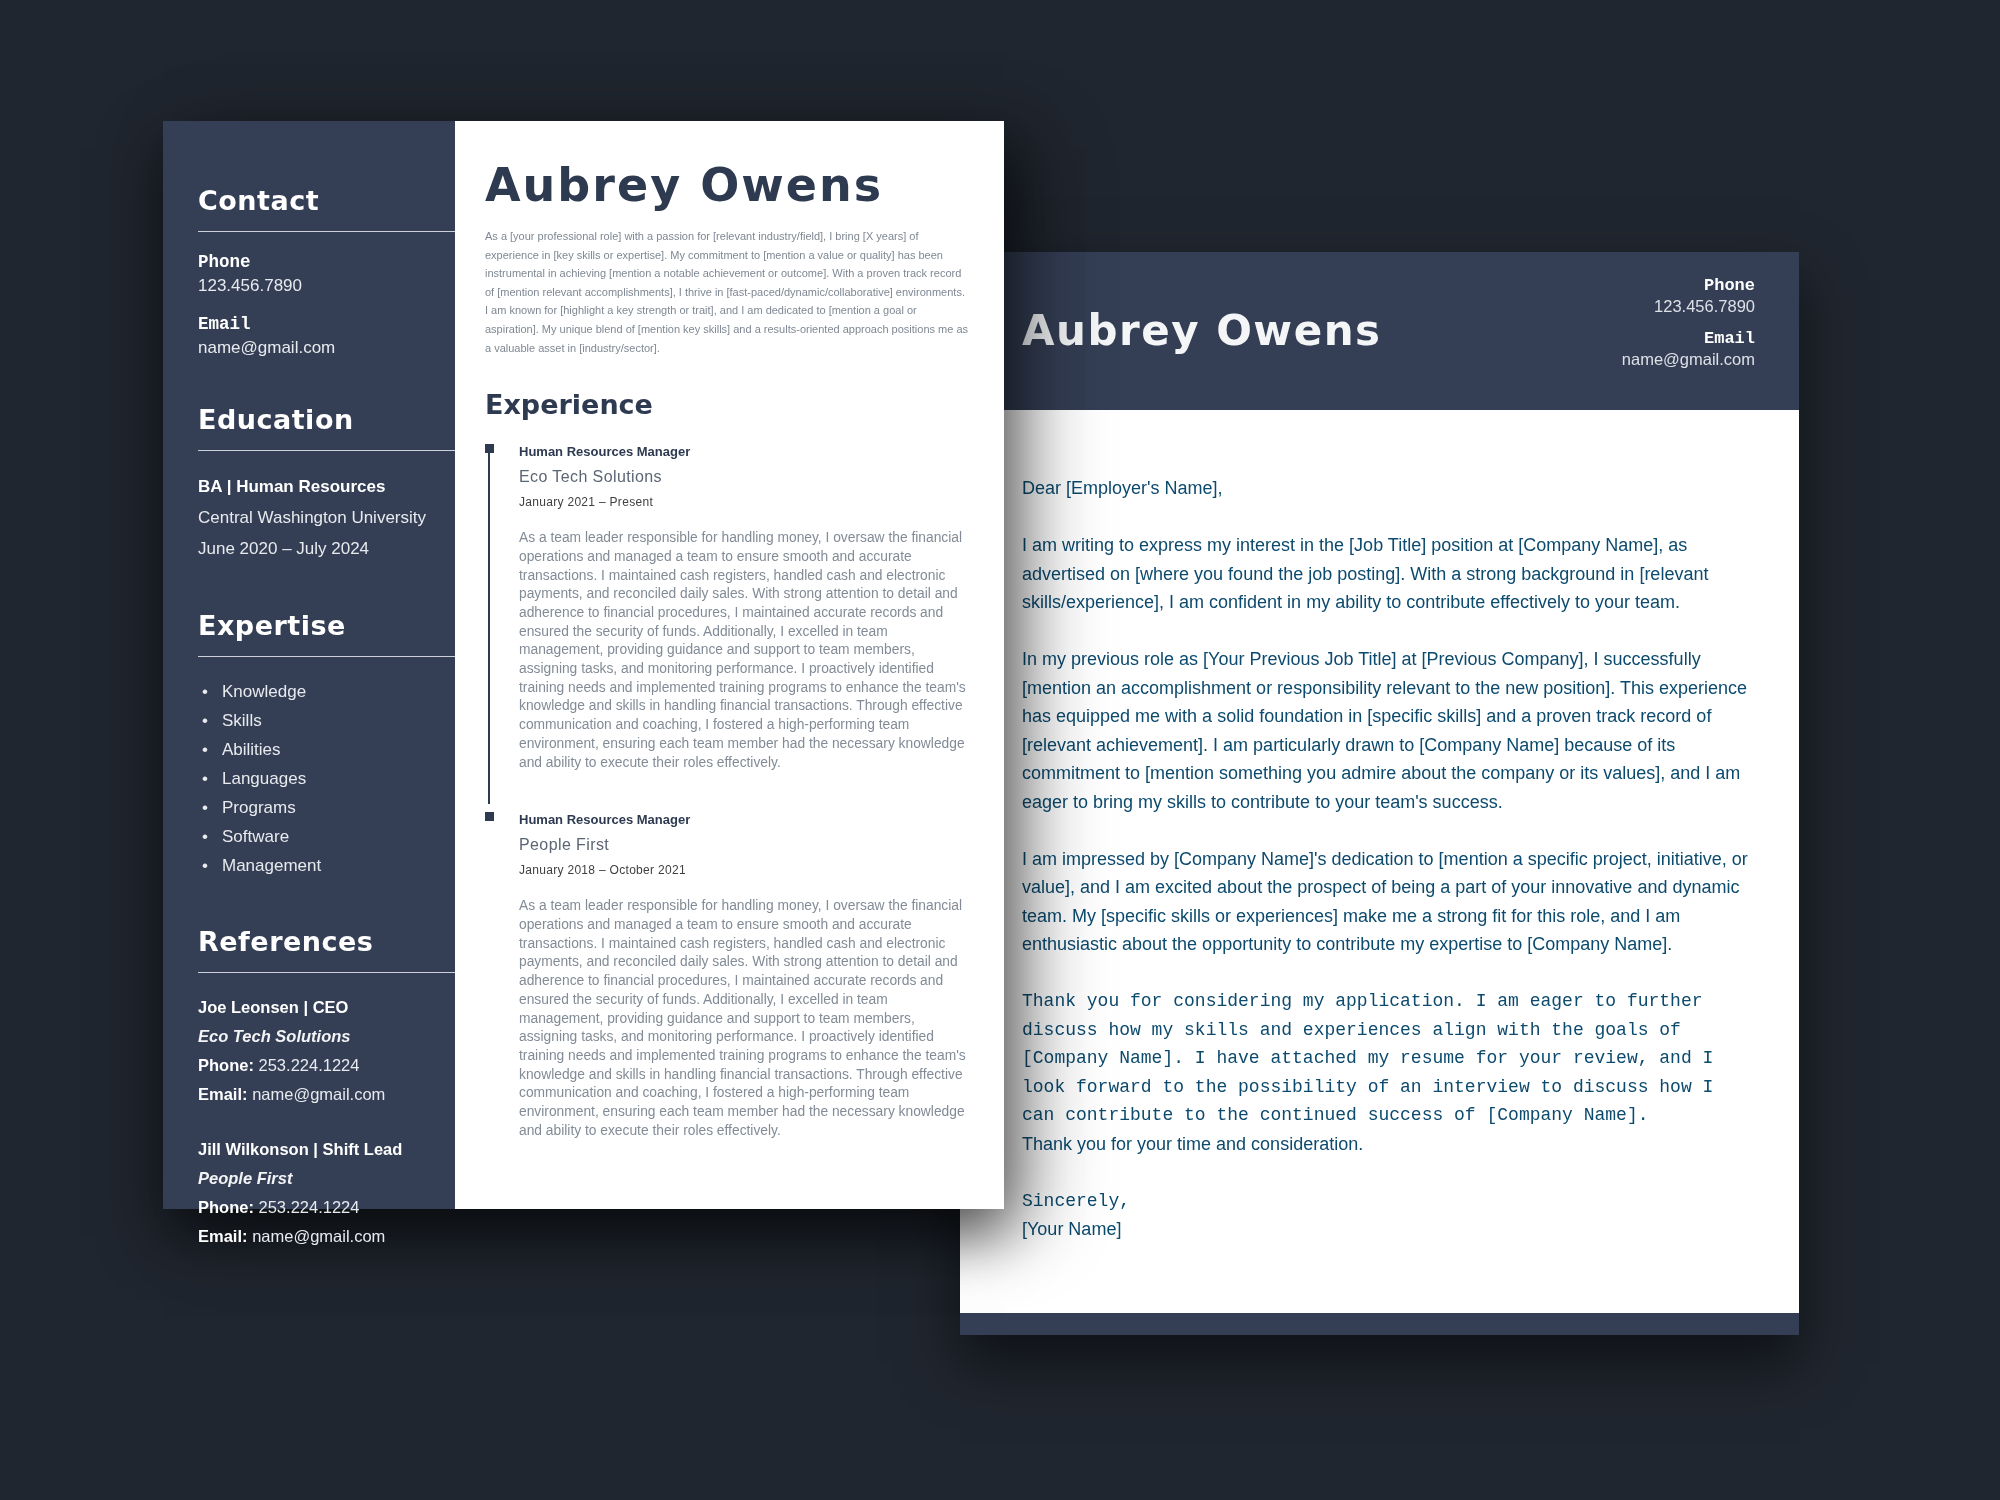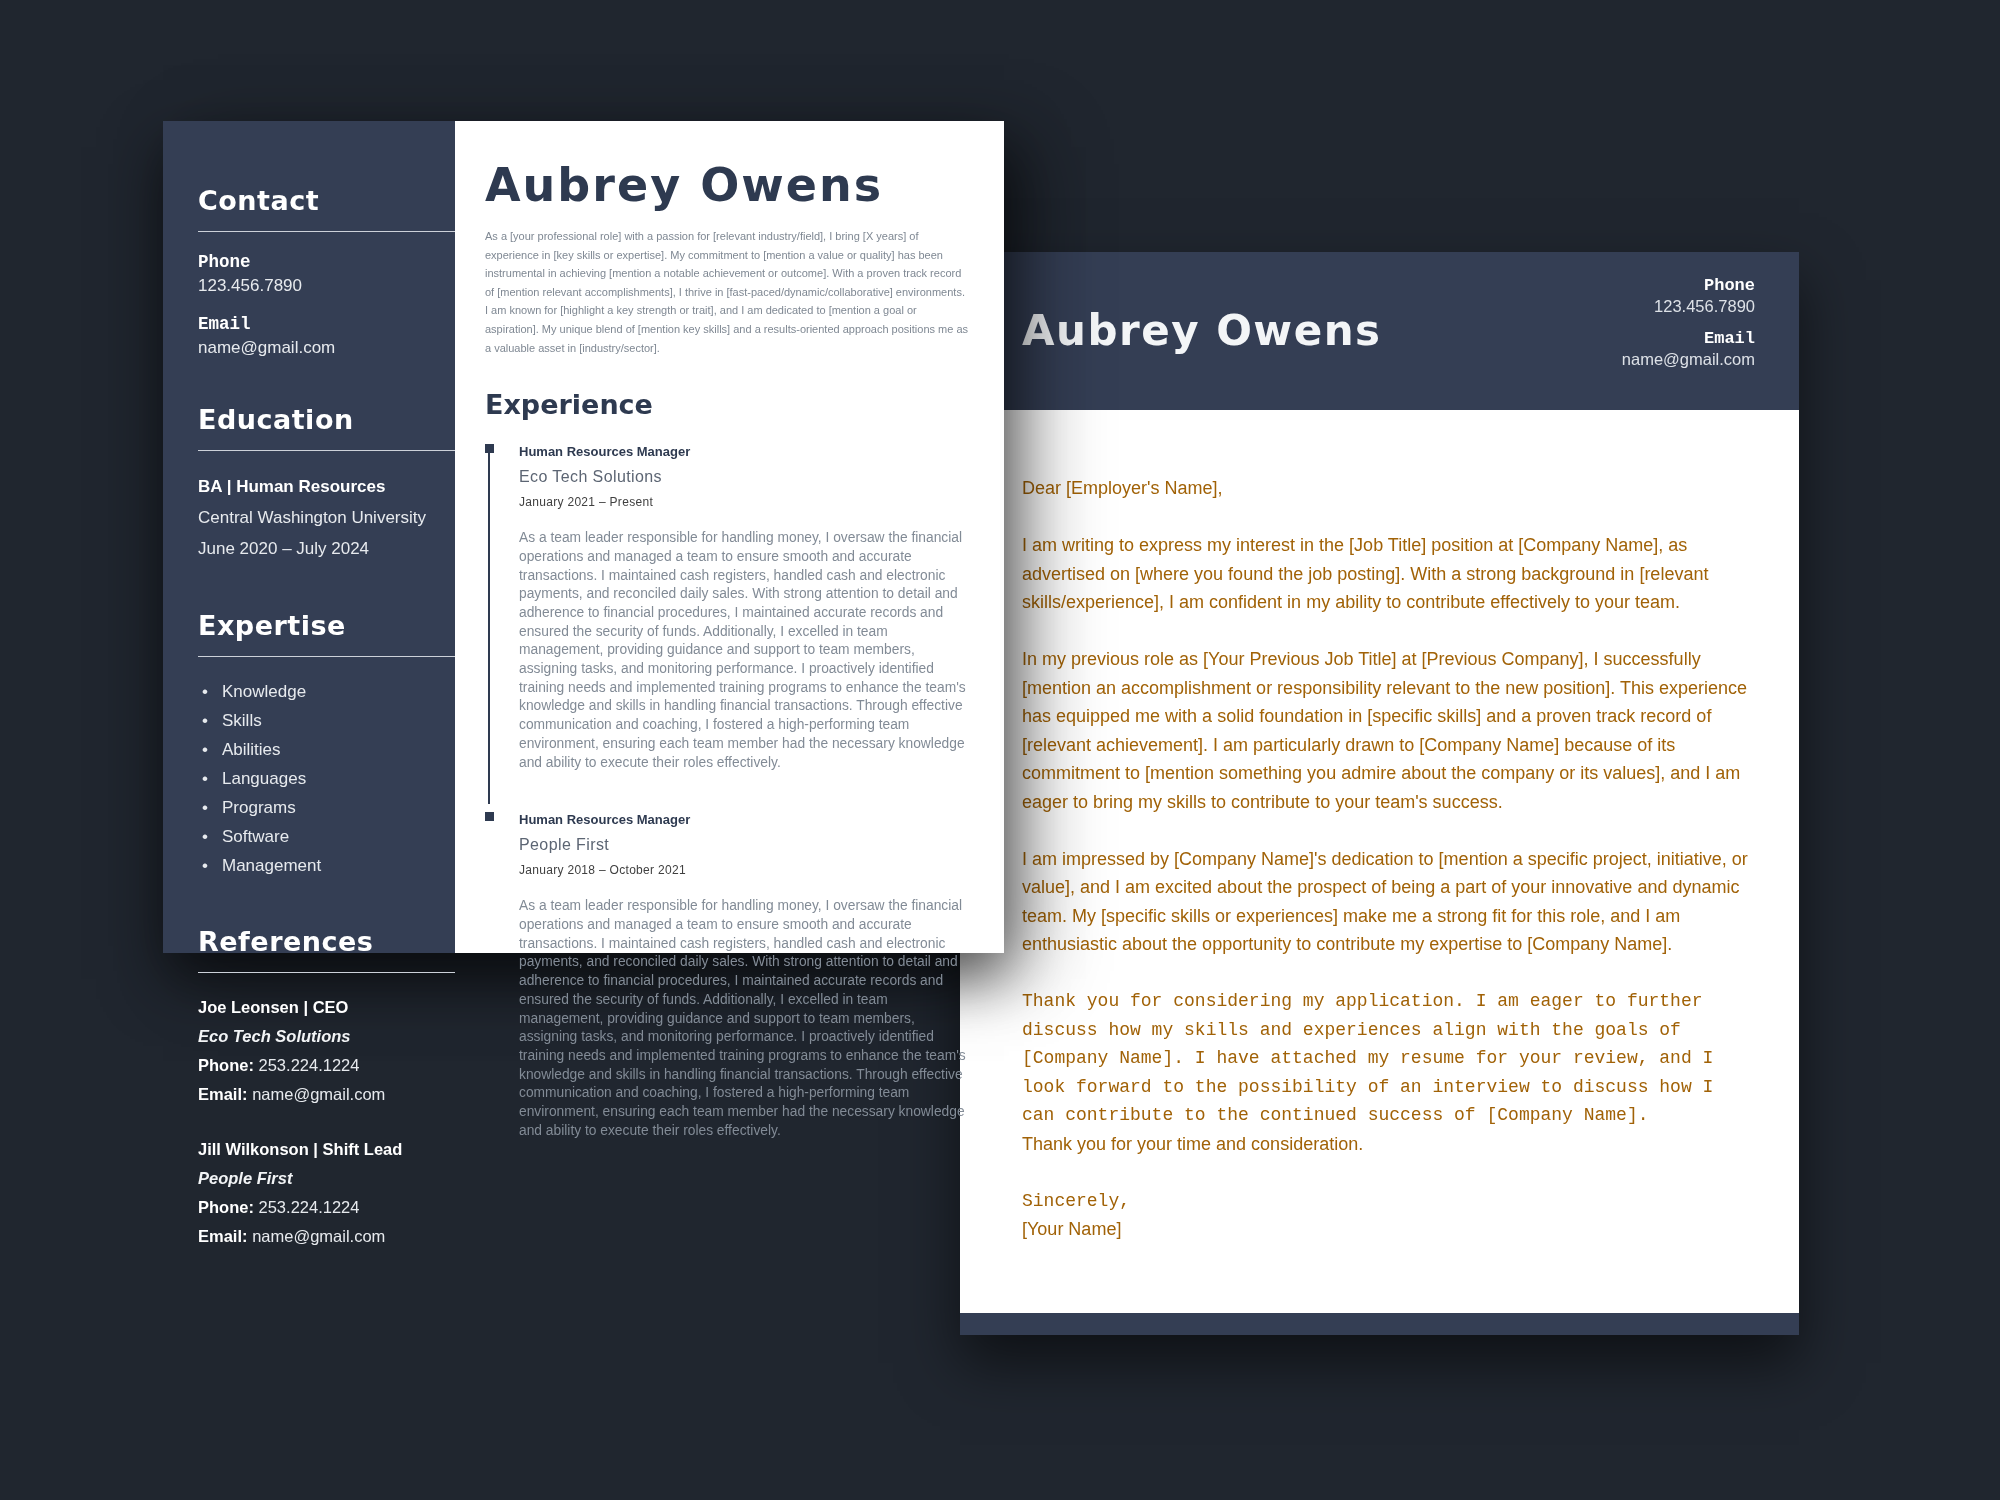--- a/index.html
+++ b/index.html
@@ -7,21 +7,21 @@
   body {
     position:relative;
     background:#20262f;
     font-family:"Liberation Sans", sans-serif;
     overflow:hidden;
   }
   .page { position:absolute; background:#ffffff; }
 
   
   .page1 {
-    left:163px; top:121px; width:841px; height:832px;
+    left:163px; top:121px; width:841px; height:1088px;
     z-index:2; display:flex;
     box-shadow: 0 26px 55px rgba(0,0,0,0.55), 30px 18px 70px rgba(0,0,0,0.35);
   }
   .sidebar {
     width:292px; height:100%;
     background:#343e54; color:#ffffff;
     padding:64px 20px 0 35px;
     flex-shrink:0;
   }
   .side-heading {
@@ -103,21 +103,21 @@
     color:#f3f5f7;
   }
   .cl-contact {
     position:absolute; right:44px; top:24px; text-align:right; color:#ffffff;
   }
   .cl-contact .side-label { font-size:17px; margin-bottom:2px; }
   .cl-contact .side-value { font-size:16.5px; color:#dde1e7; }
   .cl-contact .side-group { margin-bottom:13px; }
   .cl-body {
     padding:64px 44px 0 62px;
-    font-size:18px; line-height:28.5px; color:#a16207;
+    font-size:18px; line-height:28.5px; color:#0c4a6e;
   }
   .cl-par { margin-bottom:28.5px; }
   .cl-par.no-gap { margin-bottom:0;font-family:Liberation Mono, monospace; }
   .cl-footer {
     position:absolute; left:0; right:0; bottom:0; height:22px;
     background:#343e54;
   }
 </style>
 </head>
 <body>

